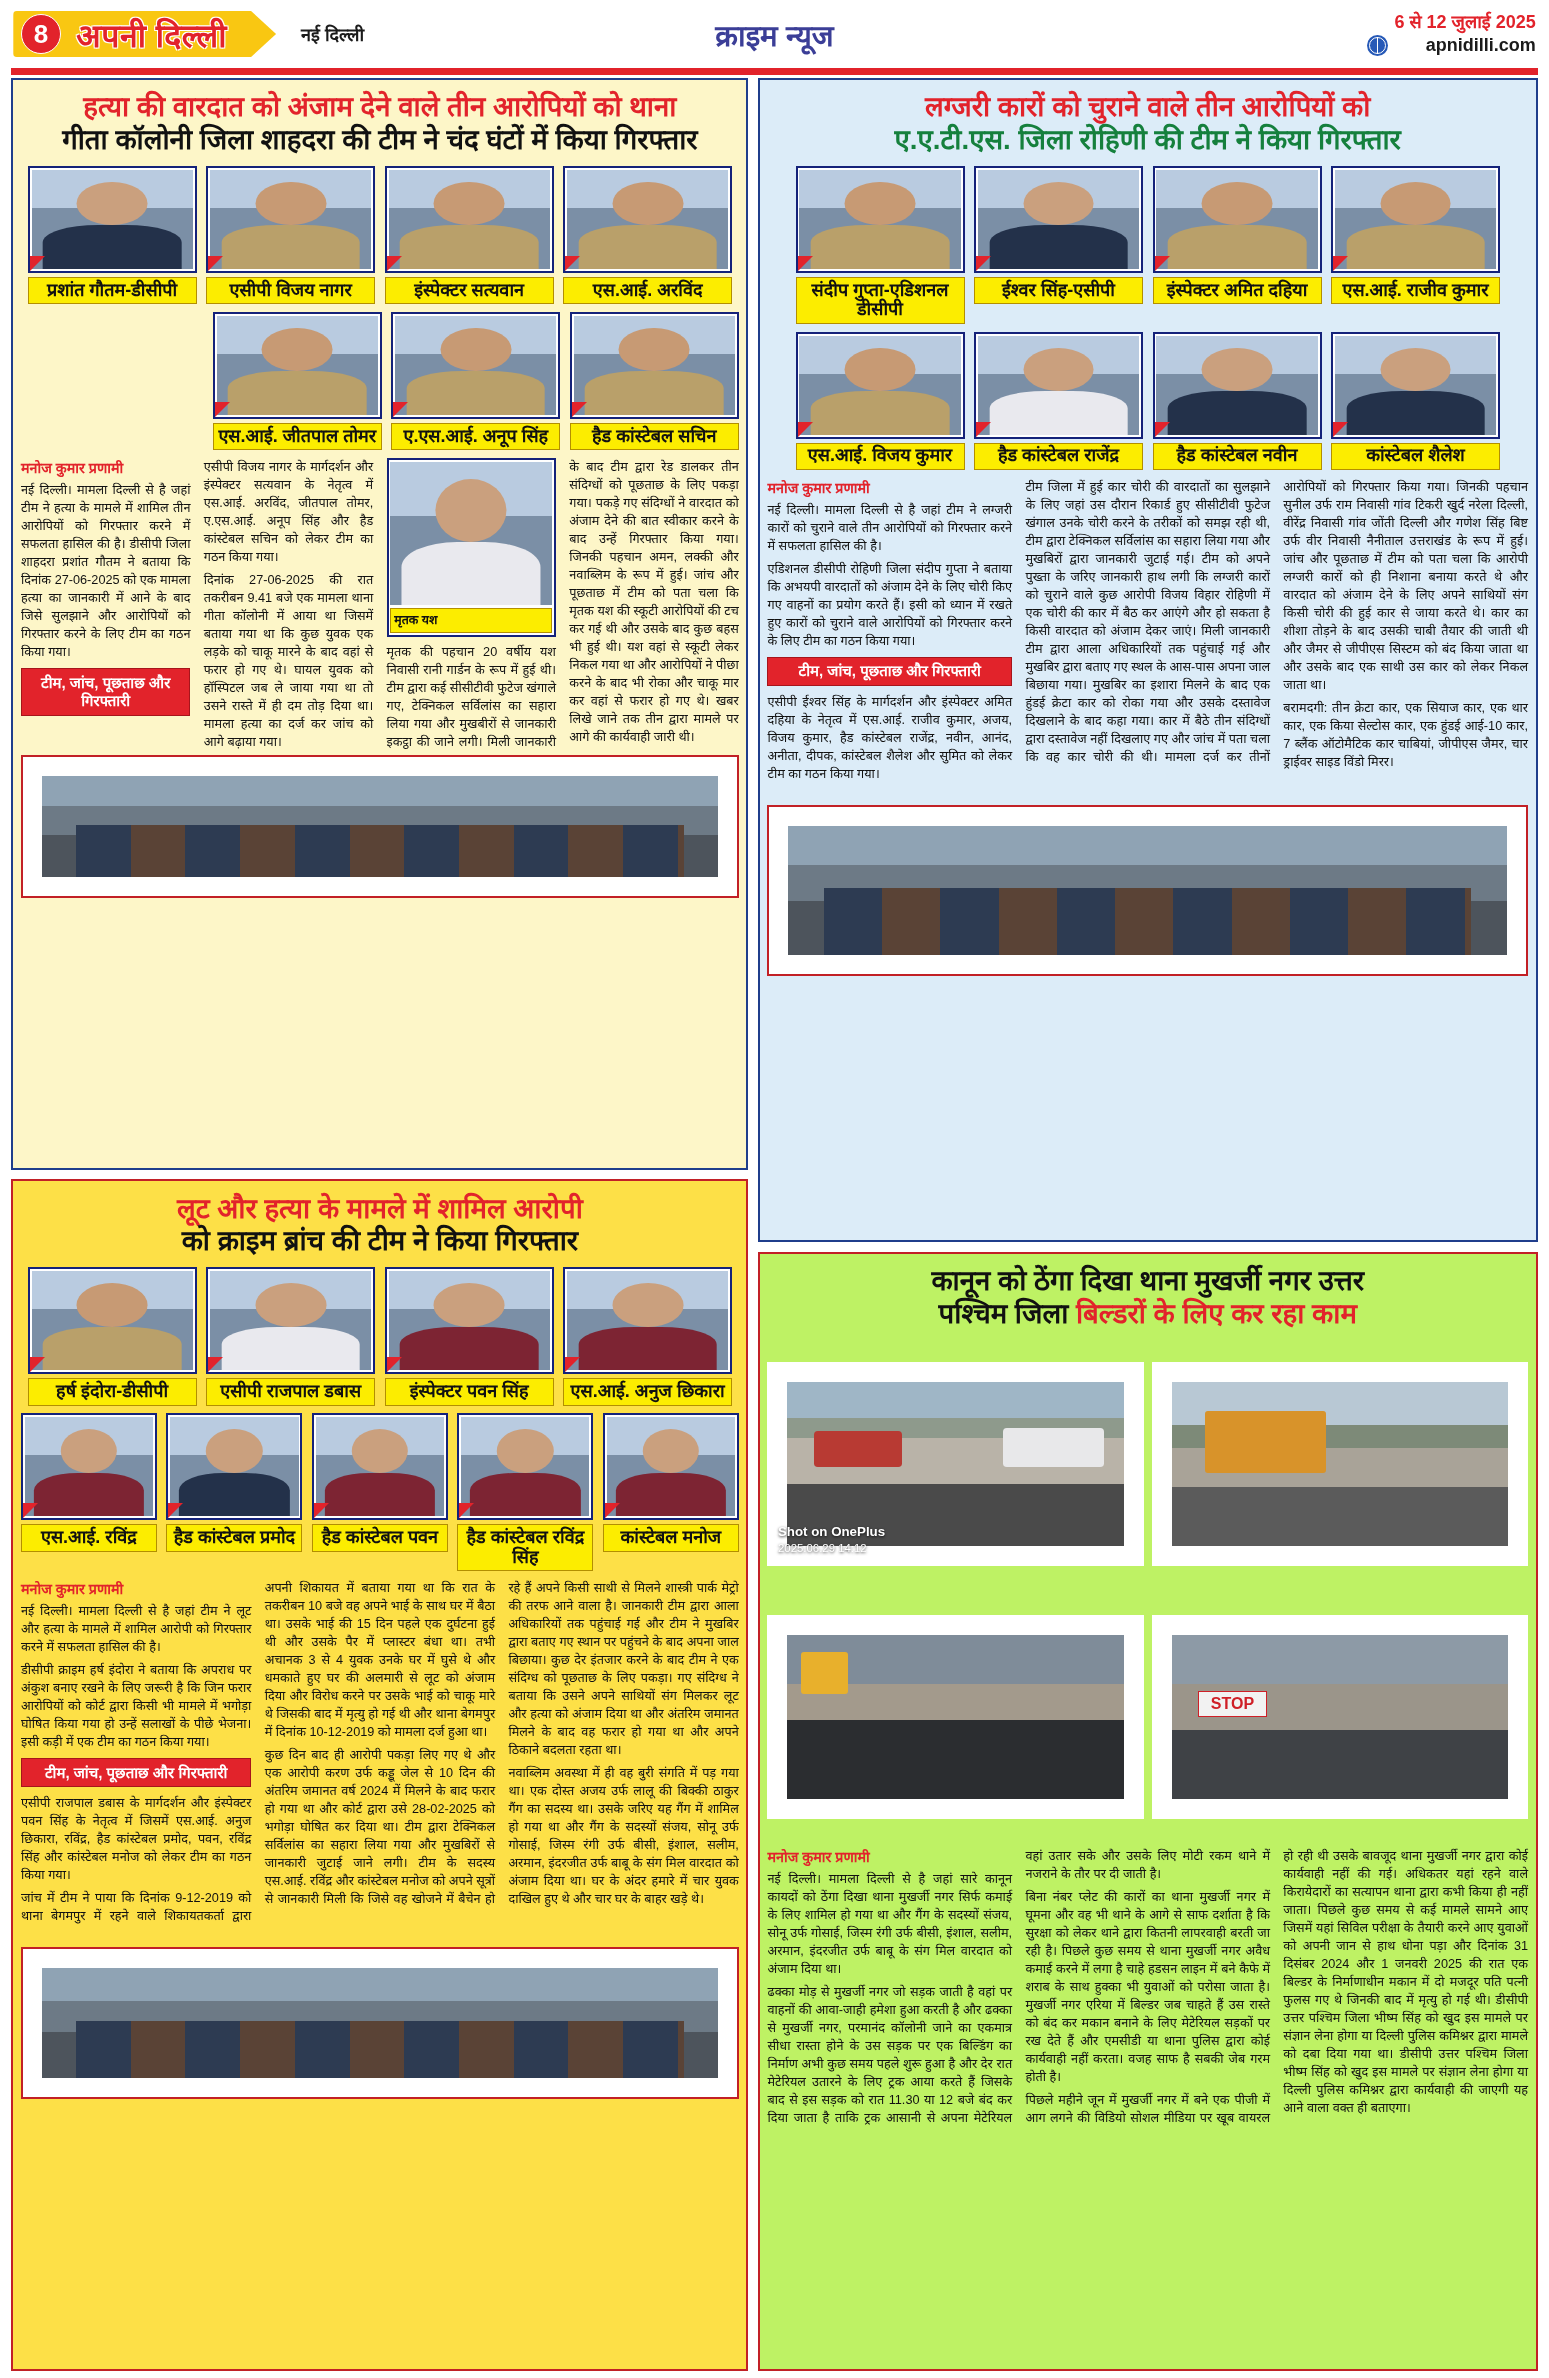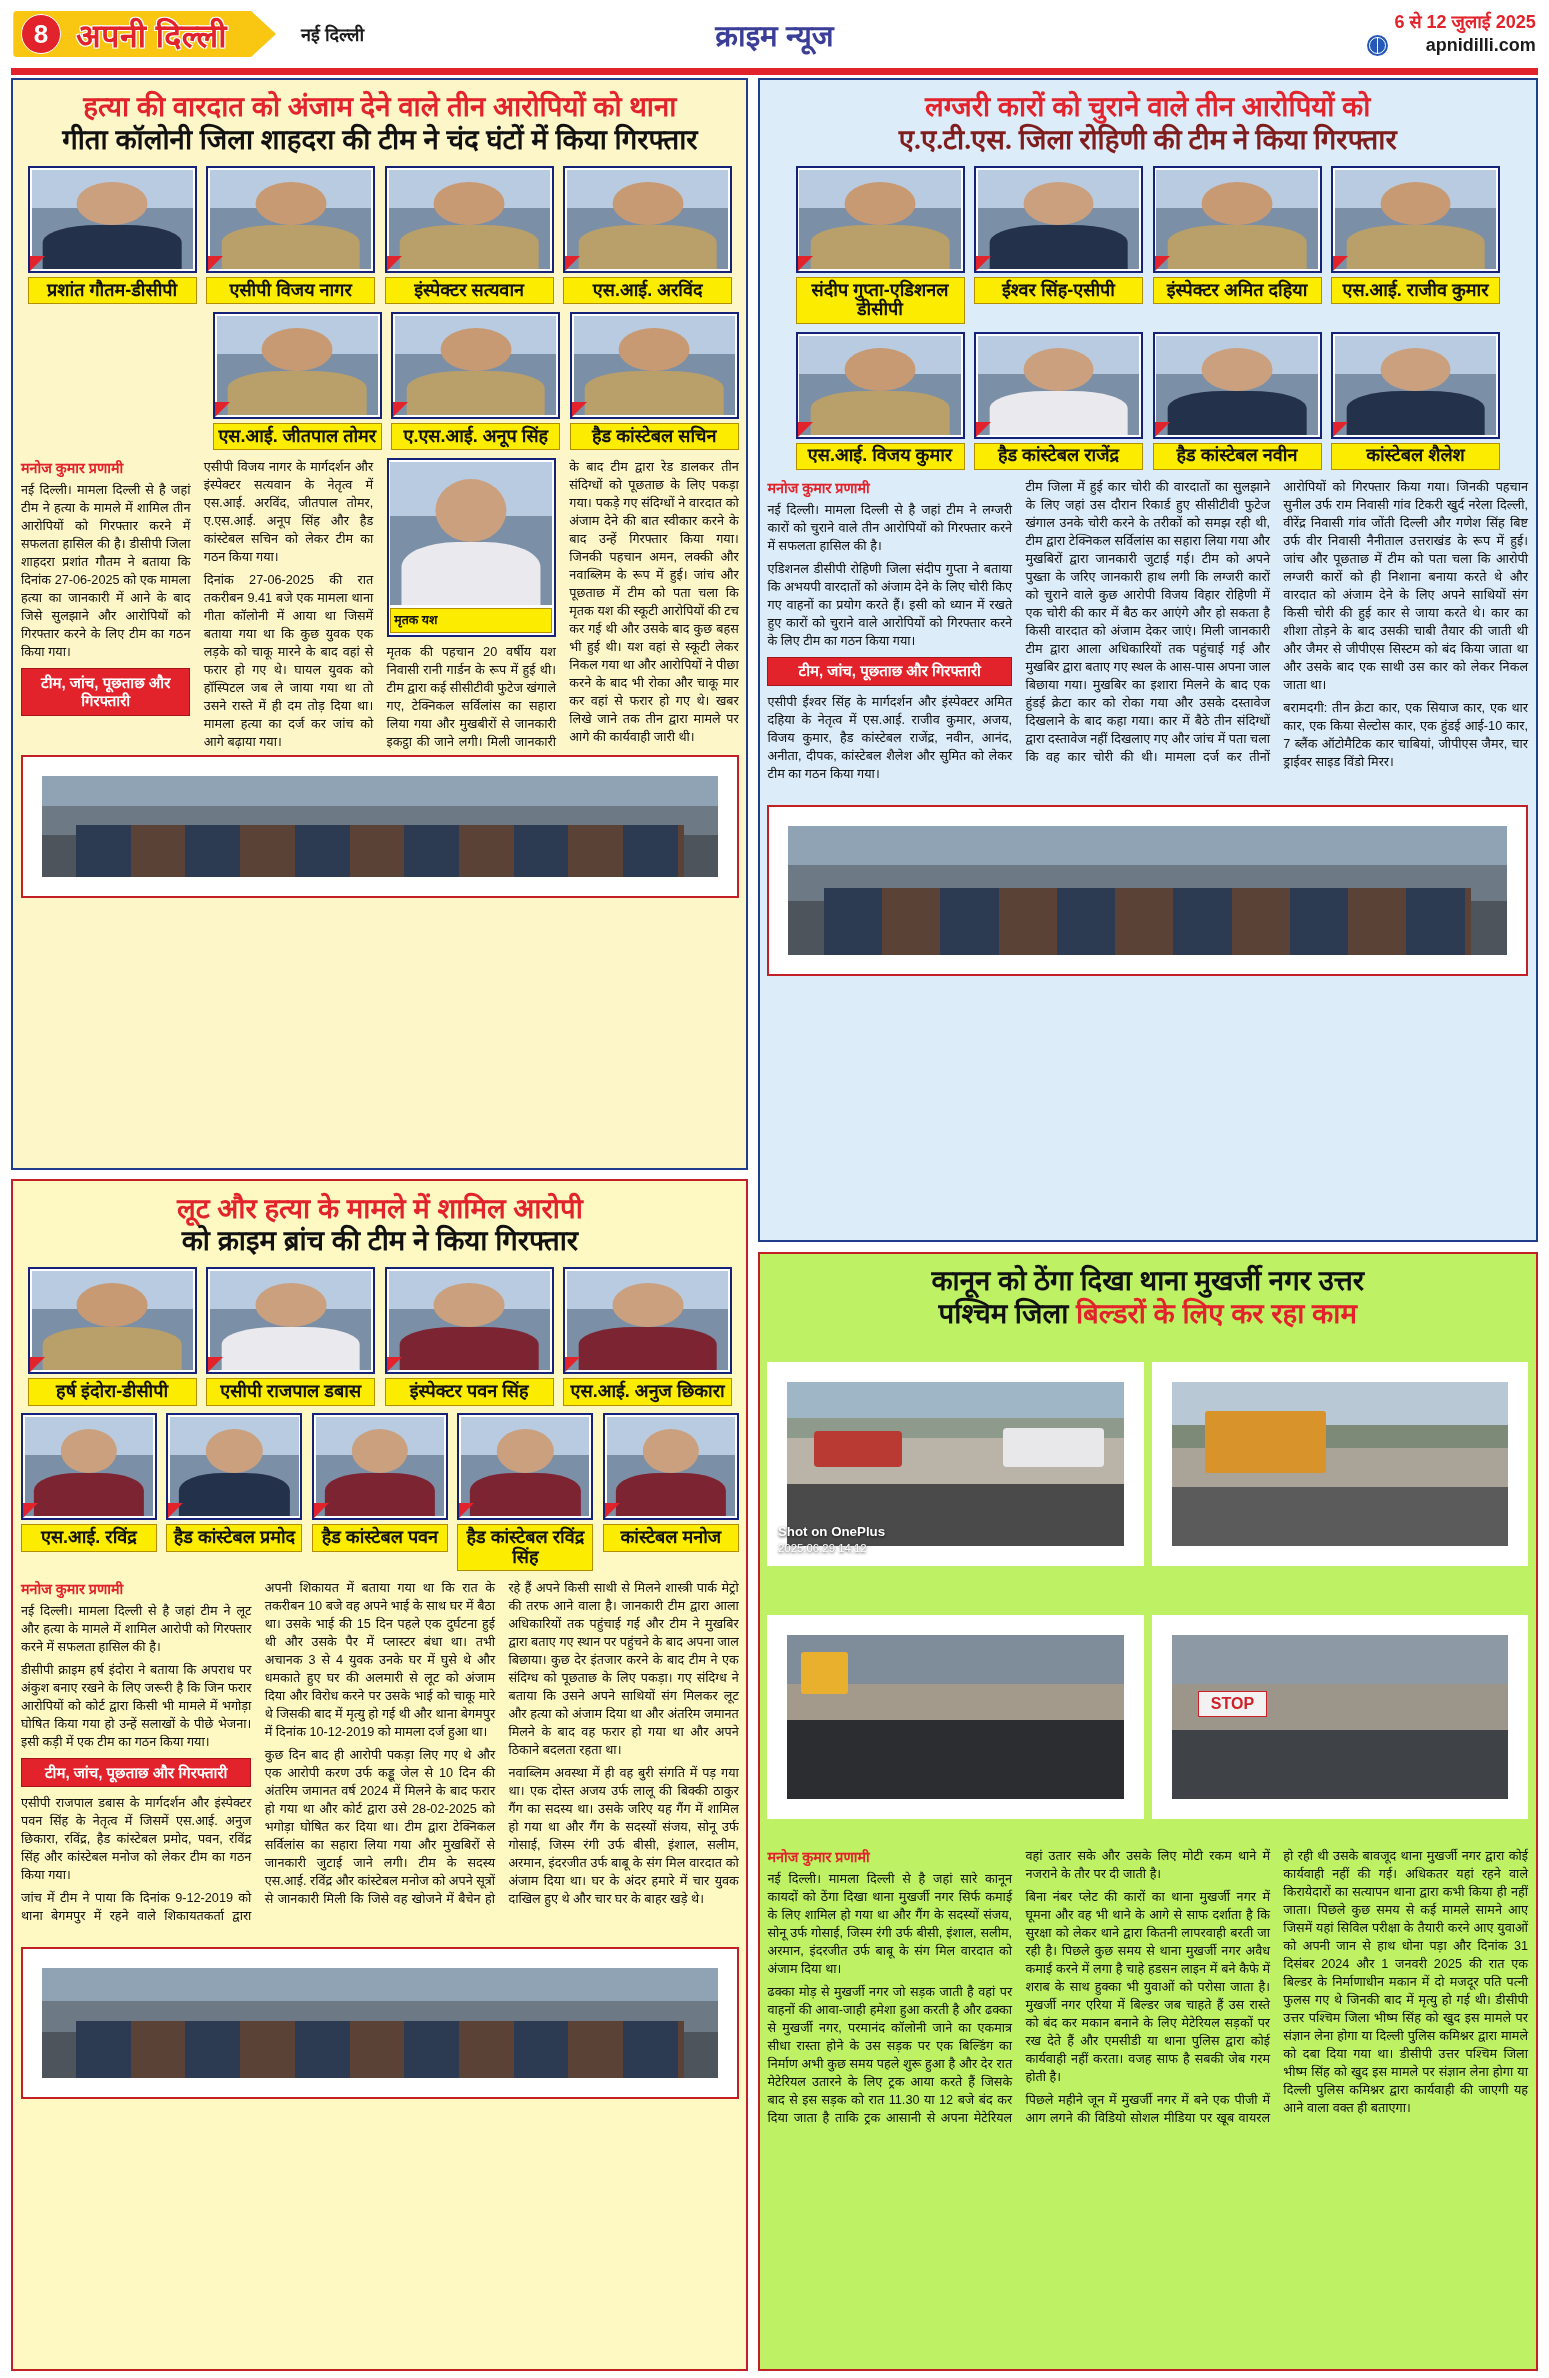--- a/index.html
+++ b/index.html
@@ -69,28 +69,28 @@
   .page {
     position: absolute; top: 78px; left: 11.4px; right: 11.4px; bottom: 7.6px;
     display: flex; gap: 9.5px;
   }
   .col-left { width: 737px; display: flex; flex-direction: column; gap: 9px; }
   .col-right { flex: 1; display: flex; flex-direction: column; gap: 9.5px; }
 
   .article { border: 2.9px solid #1f3e8c; padding: 7.6px; position: relative; }
   .art-cream  { background: #fdf6c8; }
   .art-blue   { background: #dcecf8; border-color: #1f3e8c; }
-  .art-peach  { background: #fef9c3; border-color: #c22026; }
+  .art-peach  { background: #fde047; border-color: #c22026; }
   .art-pink   { background: #bef264; border-color: #c22026; }
 
   .headline { text-align: center; line-height: 1.18; margin: 3.8px 0 9.5px; }
   .hl1 { font-size: 27.6px; font-weight: bold; color: #e2232b; display: block; }
   .hl2 { font-size: 27.6px; font-weight: bold; color: #111; display: block; }
   .hl-blue-1 { color: #e2232b; }
-  .hl-blue-2 { color: #7f1d1d; font-family: Liberation Serif, serif; }
+  .hl-blue-2 { color: #15803d; }
   .hl-red { color: #e2232b; }
 
   
   .photo-row { display: flex; gap: 9.5px; justify-content: center; margin-bottom: 7.6px; }
   .photo-cell { flex: 1; max-width: 169px; }
   .photo-frame {
     border: 2.9px solid #14227a;
     background: #fff; padding: 1.9px;
     position: relative; overflow: hidden;
     height: 107px;

